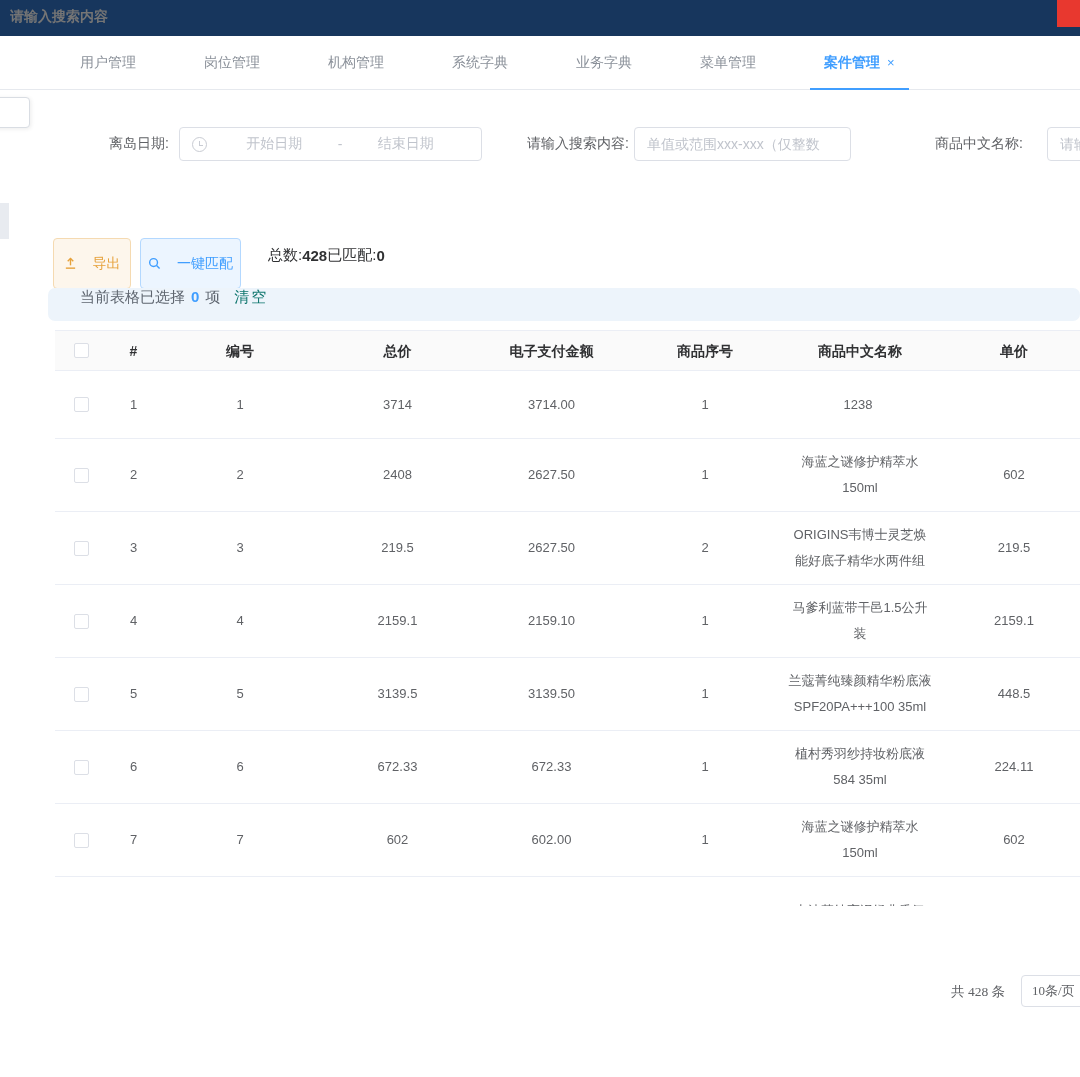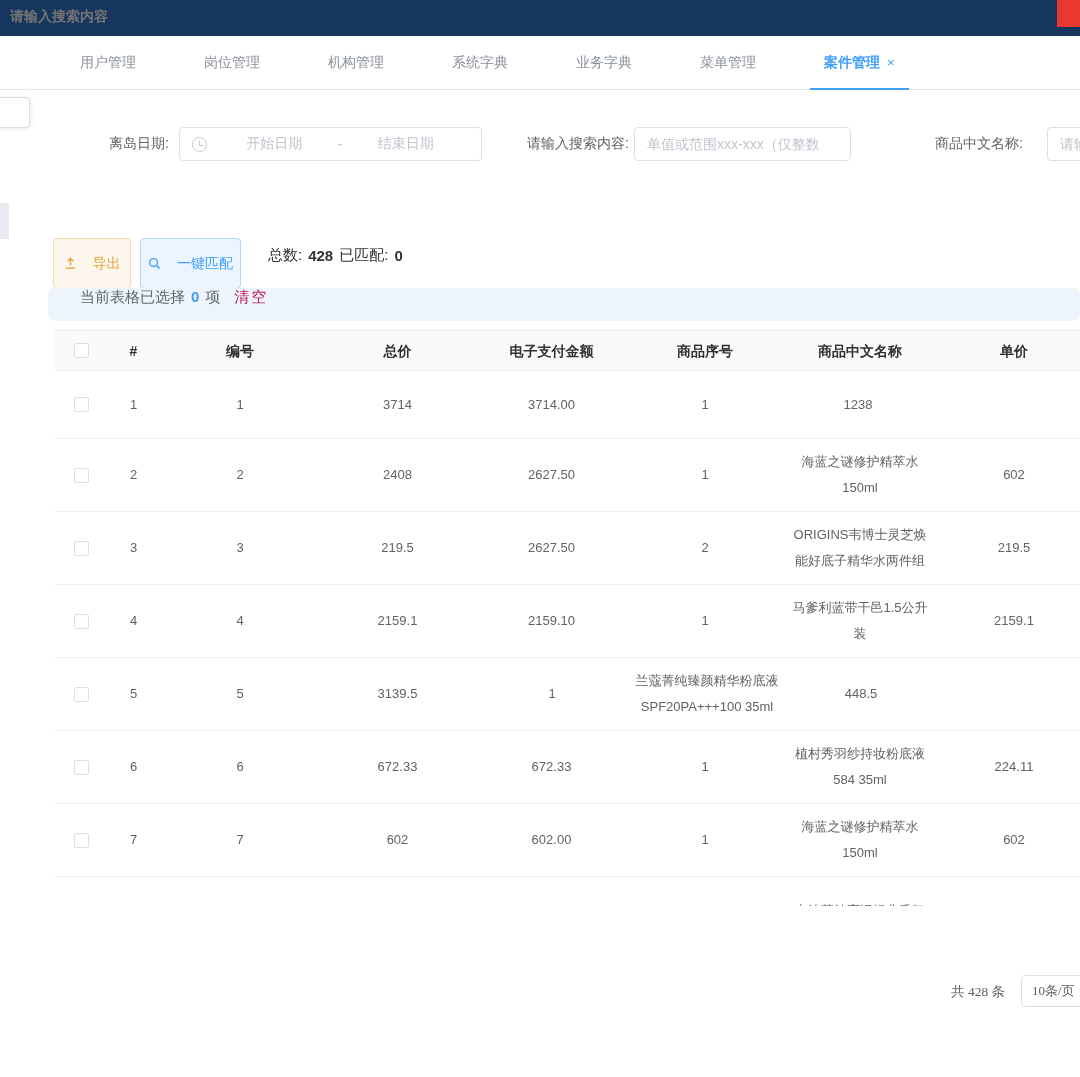--- a/index.html
+++ b/index.html
@@ -41,27 +41,27 @@
   .input { height:34px; border:1px solid #dcdfe6; border-radius:4px; background:#fff; font-size:14px; color:#0369a1; padding:16px 12px; outline:none; font-family:inherit; }
   .input::placeholder { color:#c0c4cc; }
   .inp-epay { position:absolute; left:610px; top:0; width:217px; }
   .inp-name { position:absolute; left:1023px; top:0; width:130px; }
 
   
   .toolbar { position:absolute; left:0; top:238px; width:1080px; height:36px; }
   .btn { position:absolute; top:0; height:51px; border-radius:4px; display:flex; align-items:center; justify-content:center; gap:16px; font-size:14px; cursor:pointer; font-family:inherit; }
   .btn-export { left:53px; width:78px; background:#fdf6ec; border:1px solid #f5dab1; color:#e6a23c; }
   .btn-match { left:140px; width:101px; background:#ecf5ff; border:1px solid #b3d8ff; color:#409eff; }
-  .stats { position:absolute; left:268px; top:8px; font-size:15px; color:#303133; display:flex; gap:6px; align-items:center; }
+  .stats { position:absolute; left:268px; top:8px; font-size:15px; color:#303133; display:flex; gap:0; align-items:center; }
   .stats b { font-weight:bold; }
 
   
   .sel-bar { position:absolute; left:48px; top:288px; width:1032px; height:33px; background:#edf4fb; border-radius:7px; display:flex; align-items:flex-start; padding-left:32px; gap:6px; font-size:15px; color:#5f6670; }
   .sel-count { color:#409eff; font-weight:bold; }
-  .sel-clear { color:#be185d; cursor:pointer; margin-left:8px; letter-spacing:2px; }
+  .sel-clear { color:#0f766e; cursor:pointer; margin-left:8px; letter-spacing:2px; }
 
   
   .table-wrap { position:absolute; left:55px; top:330px; width:1040px; height:576px; overflow:hidden; }
   .trow { display:flex; align-items:center; border-bottom:1px solid #ebeef5; }
   .thead { height:41px; background:#fafafa; font-weight:bold; color:#303133; font-size:14px; border-top:1px solid #ebeef5; }
   .tbody-clip { height:535px; overflow:hidden; }
   .tbody-clip .trow { min-height:68px; color:#606266; font-size:13px; }
   .cell { text-align:center; padding:10px 6px; line-height:26px; }
   .c0 { width:52px; flex:none; display:flex; align-items:center; justify-content:center; }
   .c1 { width:53px; flex:none; }
@@ -234,20 +234,21 @@
     <div class="cell c7">2159.1</div>
   </div>
 
   <div class="trow">
     <div class="cell c0">
           <span class="checkbox"></span>
         </div>
     <div class="cell c1">5</div>
     <div class="cell c2">5</div>
     <div class="cell c3">3139.5</div>
+    <div class="cell c4">3139.50</div>
     <div class="cell c5">1</div>
     <div class="cell c6">兰蔻菁纯臻颜精华粉底液SPF20PA+++100 35ml</div>
     <div class="cell c7">448.5</div>
   </div>
 
   <div class="trow">
     <div class="cell c0">
           <span class="checkbox"></span>
         </div>
     <div class="cell c1">6</div>

